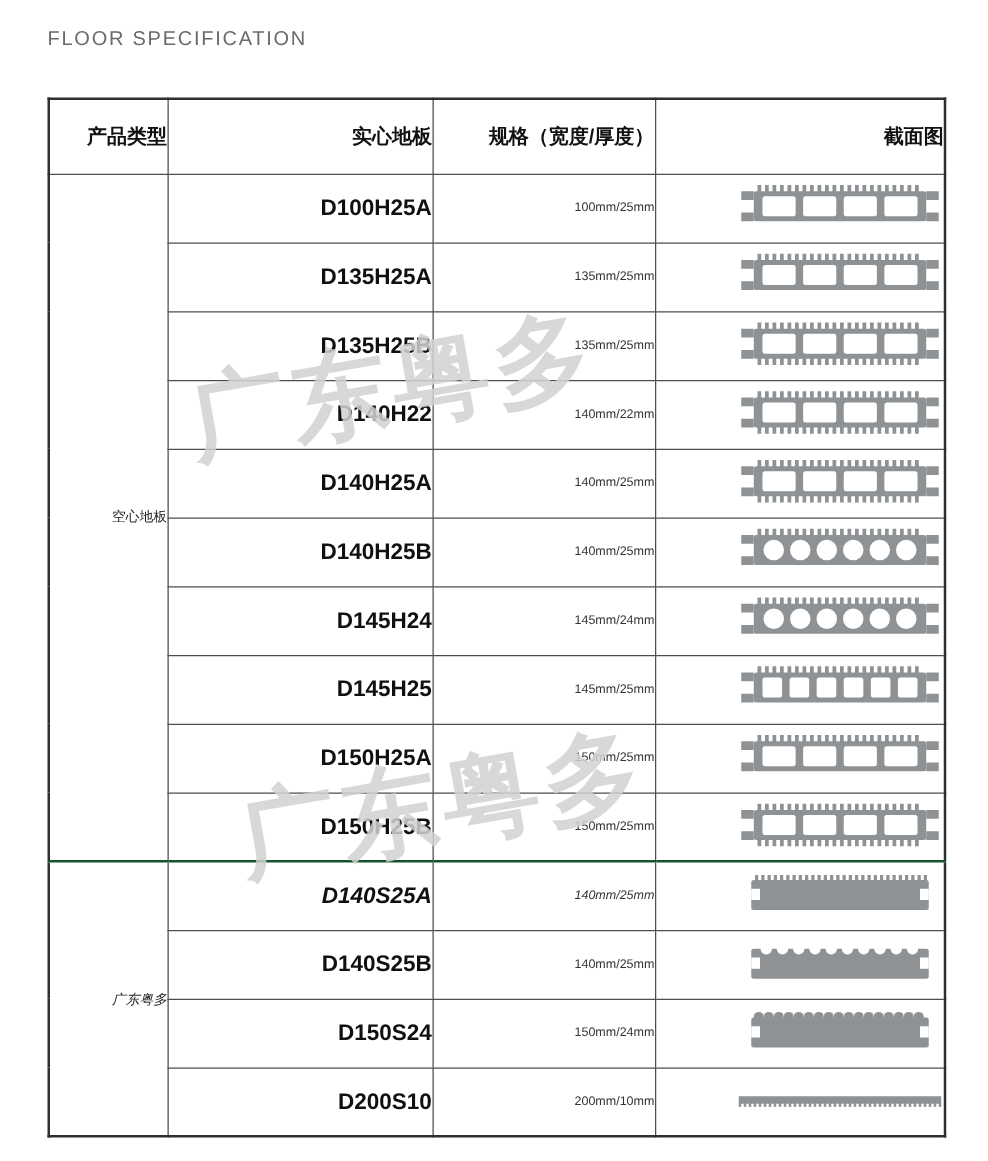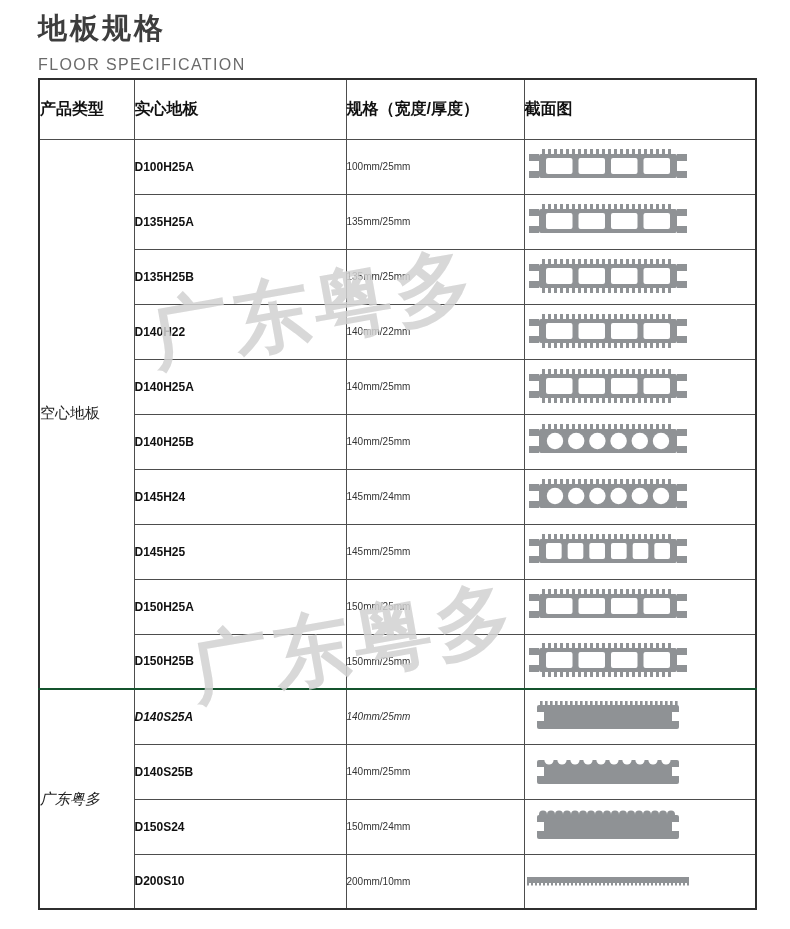--- a/index.html
+++ b/index.html
@@ -7,44 +7,43 @@
   body { font-family:"Liberation Sans","DejaVu Sans",sans-serif; }
   .page { position:relative; width:790px; height:929px; background:#fff; overflow:hidden; }
 
   .hdr { position:absolute; left:38px; top:12px; }
   .title { font-size:29px; font-weight:600; color:#3d3d3d; letter-spacing:3px; line-height:1.15; }
   .subtitle { font-size:16px; color:#6a6a6a; letter-spacing:1.4px; margin-top:11px; }
 
   table.spec { position:absolute; left:38px; top:78px; width:717px;
     border-collapse:collapse; table-layout:fixed;
     border:2px solid #2f2f2f; }
-  .spec th, .spec td { border:1px solid #4d4d4d; text-align:left; vertical-align:middle; background:transparent; }
+  .spec th, .spec td { border:1px solid #4d4d4d; text-align:right; vertical-align:middle; background:transparent; }
   .spec thead tr { height:60px; }
   .spec tbody tr { height:55px; }
   .spec th { font-size:16px; font-weight:bold; color:#111; }
-  td.type { font-size:15px; color:#1d1d1d; font-weight:400; }
-  td.name { font-size:12px; font-weight:bold; color:#101010; }
+  td.type { font-size:11px; color:#1d1d1d; font-weight:400; }
+  td.name { font-size:18px; font-weight:bold; color:#101010; }
   td.val  { font-size:10px; color:#343434; font-weight:400; }
   td.sect { padding:0; }
   td.sect span { display:inline-block; line-height:0; }
   .group-start td { border-top:2px solid #14532d;font-style:italic; }
 
   .watermark { position:absolute; z-index:3; pointer-events:none;
     font-size:78px; font-weight:bold; letter-spacing:4px; white-space:nowrap;
     color:#d2d2d2; opacity:0.85; transform:rotate(-10deg); }
   .wm1 { left:150px; top:258px; }
   .wm2 { left:190px; top:592px; }
 </style>
 </head>
 <body>
 
 <div class="page">
 
   <div class="hdr">
-    <div class="title">地板规格</div>
     <div class="subtitle">FLOOR SPECIFICATION</div>
   </div>
 
   <table class="spec">
     <colgroup>
       <col style="width:95px">
         <col style="width:212px">
         <col style="width:178px">
         <col style="width:232px">
     </colgroup>

